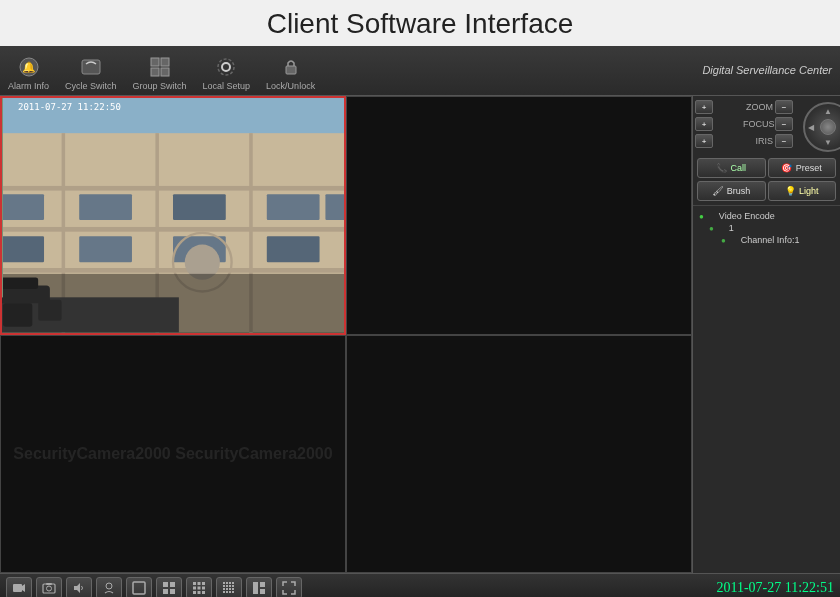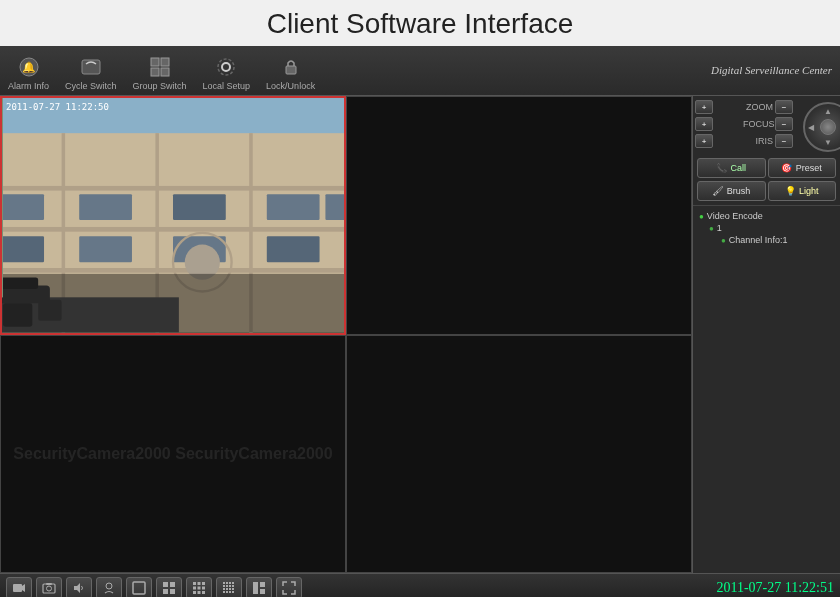--- a/index.html
+++ b/index.html
@@ -73,21 +73,20 @@
       padding-right: 8px;
       display: flex;
       align-items: center;
       height: 100%;
     }
 
     #brand-text {
       color: #ccc;
       font-size: 11px;
       font-style: italic;
-      font-family: Liberation Serif, serif;
     }
 
     
     #main-content {
       display: flex;
       flex: 1;
       overflow: hidden;
     }
 
     
@@ -113,21 +112,21 @@
 
     
     #camera-1 {
       background: #2d3a2d;
       position: relative;
     }
 
     .cam-timestamp {
       position: absolute;
       top: 4px;
-      left: 4px;
+      left: 16px;
       color: #ffffff;
       font-size: 9px;
       z-index: 10;
       font-family: monospace;
       text-align: center;
     }
 
     
     #right-panel {
       width: 148px;
@@ -260,20 +259,21 @@
       display: flex;
       align-items: center;
       gap: 3px;
       padding: 1px 2px;
       cursor: pointer;
     }
 
     .tree-label {
       color: #ccc;
       font-size: 9px;
+      margin-left: 12px;
     }
 
     .tree-child {
       padding-left: 12px;
     }
 
     .tree-dot {
       color: #44cc44;
       font-size: 8px;
     }

